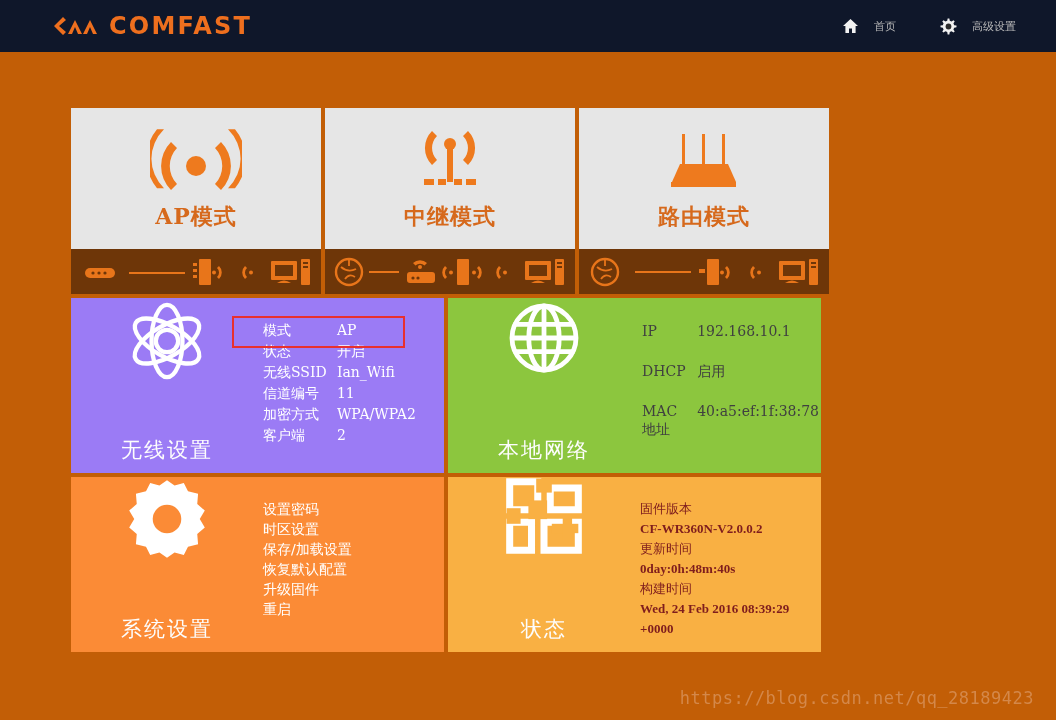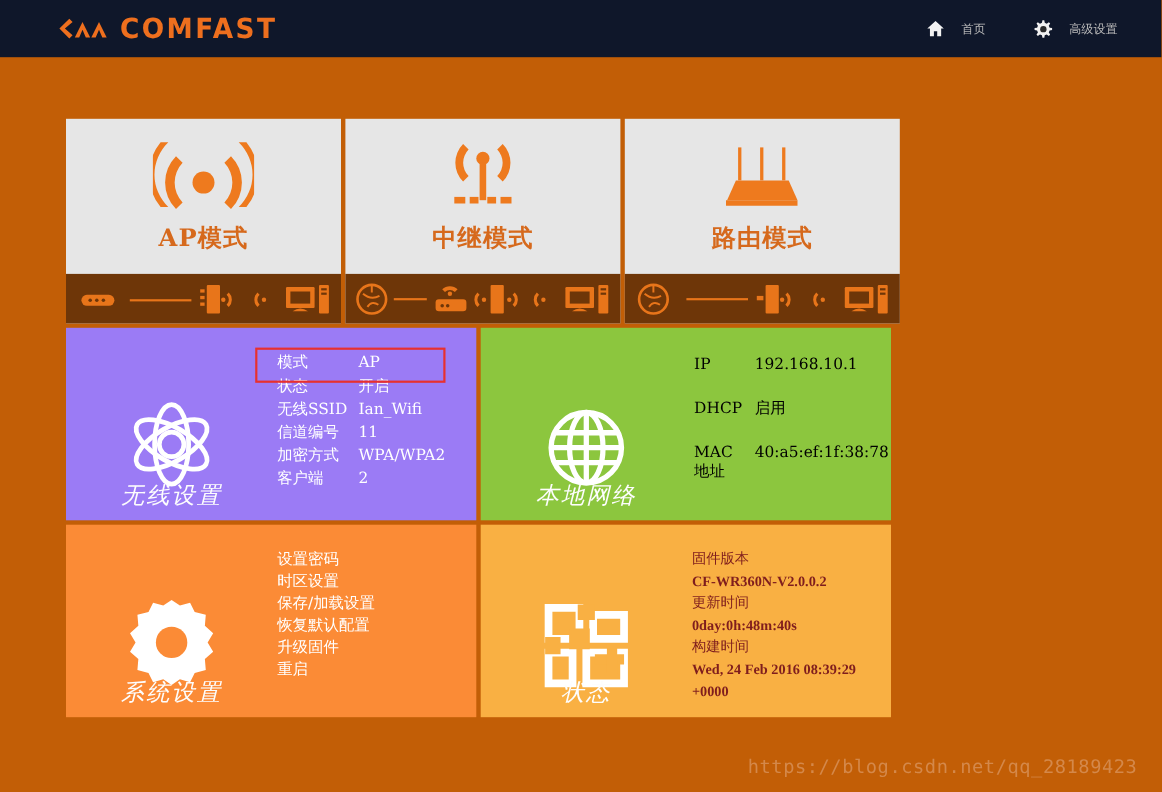--- a/index.html
+++ b/index.html
@@ -36,20 +36,21 @@
     color:#b9b9b9;font-size:11px;
     cursor:pointer;
     font-family:"DejaVu Sans","Liberation Sans",sans-serif;
   }
   .nav-item .nav-ico{display:block;}
   
   .wrap{
     padding:0 60px;
     box-sizing:border-box;
     width:870px;
+    margin-left:11px;
   }
   .modes{
     display:flex;gap:4px;
     margin-top:56px;
   }
   .mode-card{
     width:297px;
     background:#e6e6e6;
     cursor:pointer;
     display:flex;flex-direction:column;
@@ -81,21 +82,21 @@
   .panel-system{background:#fb8b36;}
   .panel-status{background:#f9b043;}
   .panel-inner{
     display:flex;height:100%;
     align-items:flex-start;
   }
   .panel-icon-col{
     width:192px;
     height:100%;
     position:relative;
-    display:flex;align-items:flex-end;justify-content:center;font-style:italic;
+    display:flex;align-items:flex-start;justify-content:center;
   }
   .panel-icon-col .p-ico{margin-bottom:26px;}
   .panel-title{
     position:absolute;
     left:0;right:0;bottom:9px;
     text-align:center;
     color:#fdfdfd;
     font-size:21px;
     font-family:"DejaVu Sans","Liberation Sans",sans-serif;
     letter-spacing:2px;
@@ -123,21 +124,21 @@
     left:232px;top:316px;
     width:173px;height:32px;
     border:2px solid #e8302e;
     box-sizing:border-box;
     pointer-events:none;
   }
   
   .kv-loose td{
     padding:0 0 20px 0;
     line-height:18px;
-    color:#000000;
+    color:#404040;
     font-size:14px;
     vertical-align:top;
   }
   .kv-loose td.k{width:98px;}
   
   .sys-list{list-style:none;margin:0;padding:0;}
   .sys-list li{
     color:#ffffff;
     font-size:14px;
     line-height:20px;

